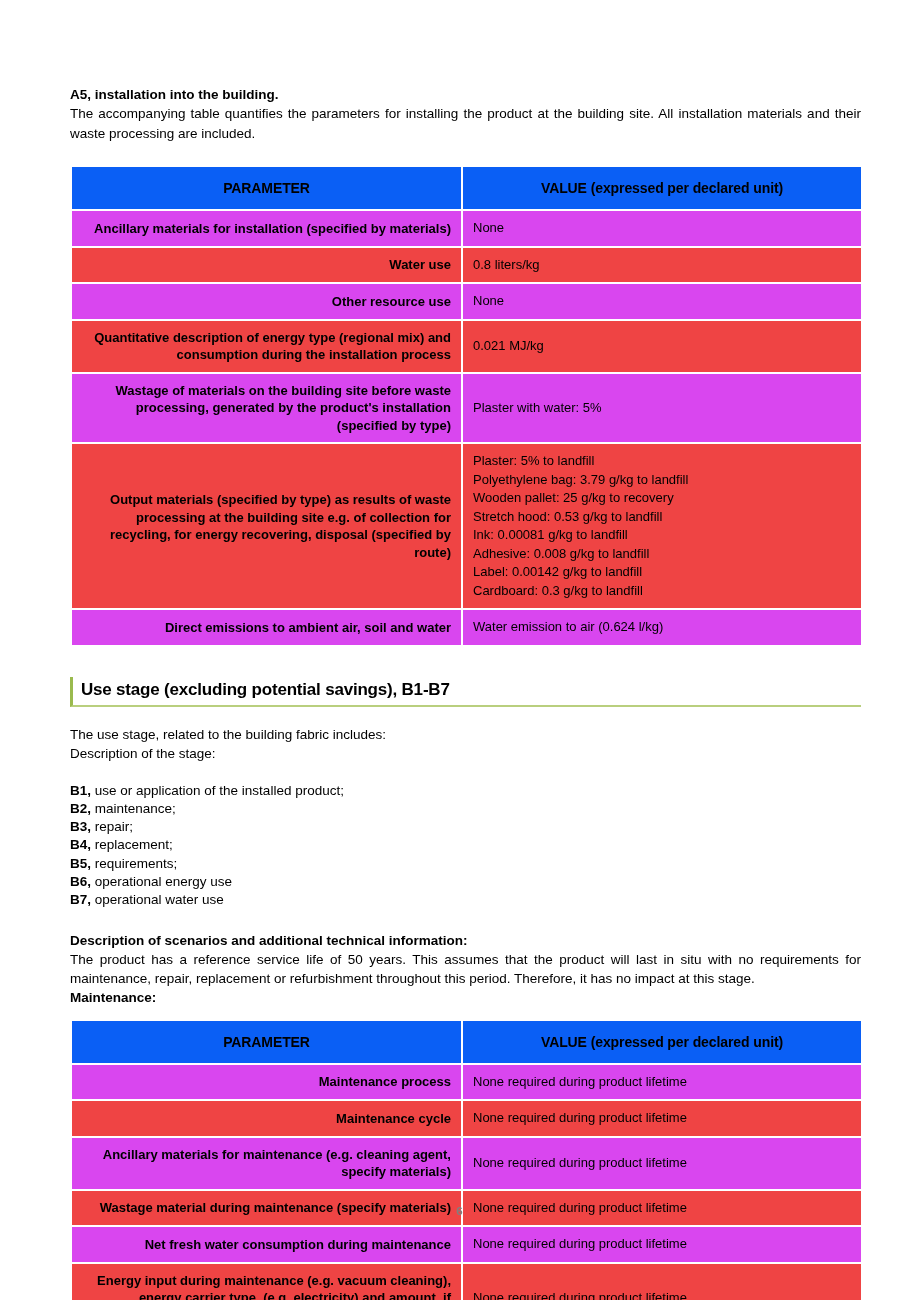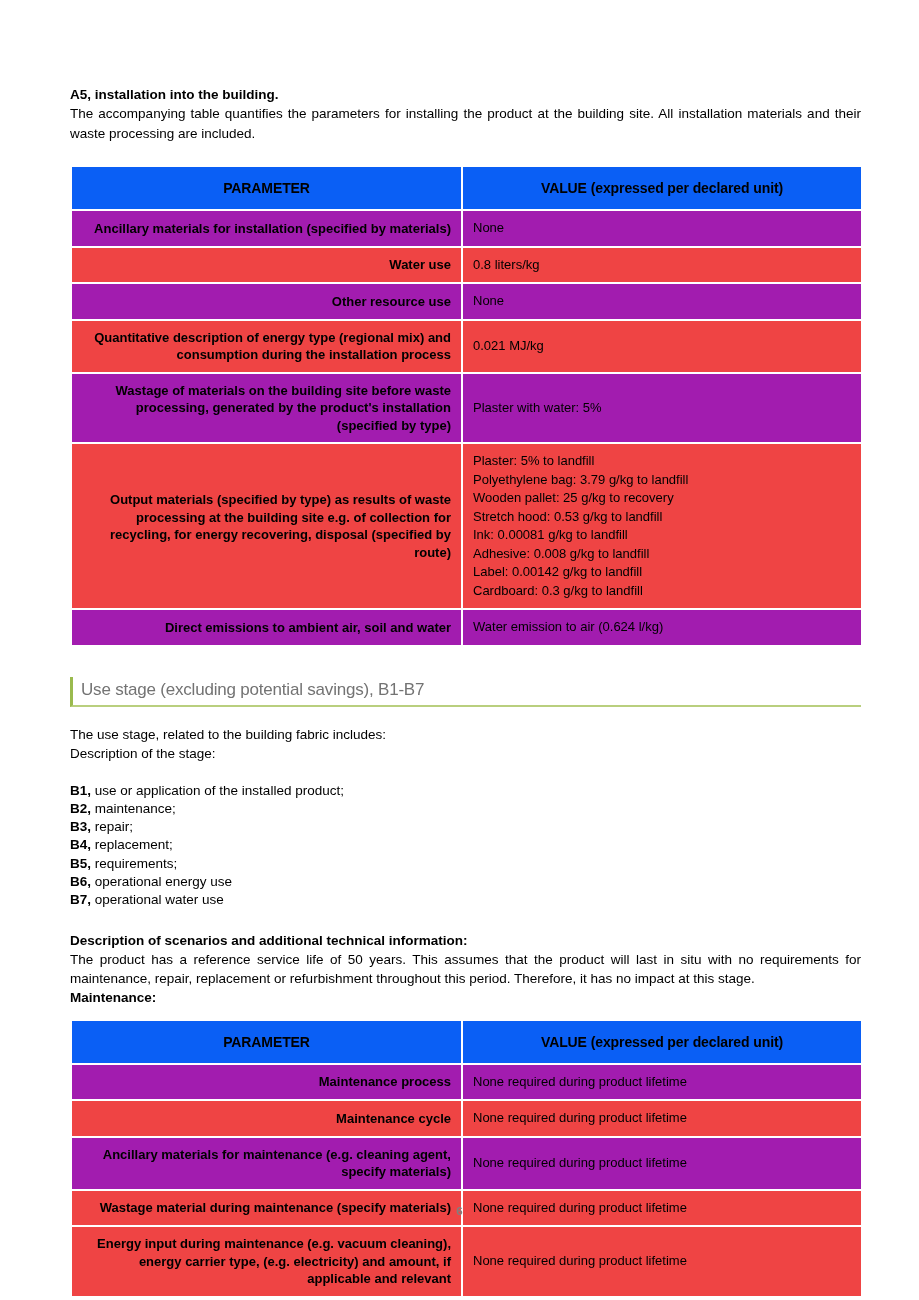--- a/index.html
+++ b/index.html
@@ -52,24 +52,24 @@
   .spacer-12 { height: 12px; }
   .spacer-22 { height: 22px; }
   .spacer-30 { height: 30px; }
 
   
   .section-heading {
     border-left: 3px solid #9aba4e;
     border-bottom: 2px solid #b9cf7e;
     padding: 2px 0 4px 8px;
     font-size: 17px;
-    font-weight: normal;
+    font-weight: bold;
     letter-spacing: -0.2px;
     line-height: 22px;
-    color: #737373;
+    color: #000000;
   }
 
   
   .blist {
     font-size: 13.5px;
     line-height: 18.3px;
   }
   .blist .bl { font-weight: bold; }
 
   
@@ -103,21 +103,21 @@
   table.edp td.p {
     text-align: right;
     font-weight: bold;
     line-height: 17.5px;
   }
   table.edp td.v {
     text-align: left;
     font-weight: normal;
     line-height: 18.5px;
   }
-  tr.odd td { background: #a21caf; }
+  tr.odd td { background: #d946ef; }
   tr.even td { background: #ef4444; }
 
   .vlines span { display: block; }
 
   
   .footer {
     position: absolute;
     left: 0;
     top: 1205px;
     width: 919px;
@@ -240,20 +240,24 @@
           <td class="v">None required during product lifetime</td>
         </tr>
         <tr class="odd">
           <td class="p">Ancillary materials for maintenance (e.g. cleaning agent, specify materials)</td>
           <td class="v">None required during product lifetime</td>
         </tr>
         <tr class="even">
           <td class="p">Wastage material during maintenance (specify materials)</td>
           <td class="v">None required during product lifetime</td>
         </tr>
+        <tr class="odd">
+          <td class="p">Net fresh water consumption during maintenance</td>
+          <td class="v">None required during product lifetime</td>
+        </tr>
         <tr class="even">
           <td class="p">Energy input during maintenance (e.g. vacuum cleaning), energy carrier type, (e.g. electricity) and amount, if applicable and relevant</td>
           <td class="v">None required during product lifetime</td>
         </tr>
       </tbody>
     </table>
 
   </div>
 
   <div class="footer">6</div>

